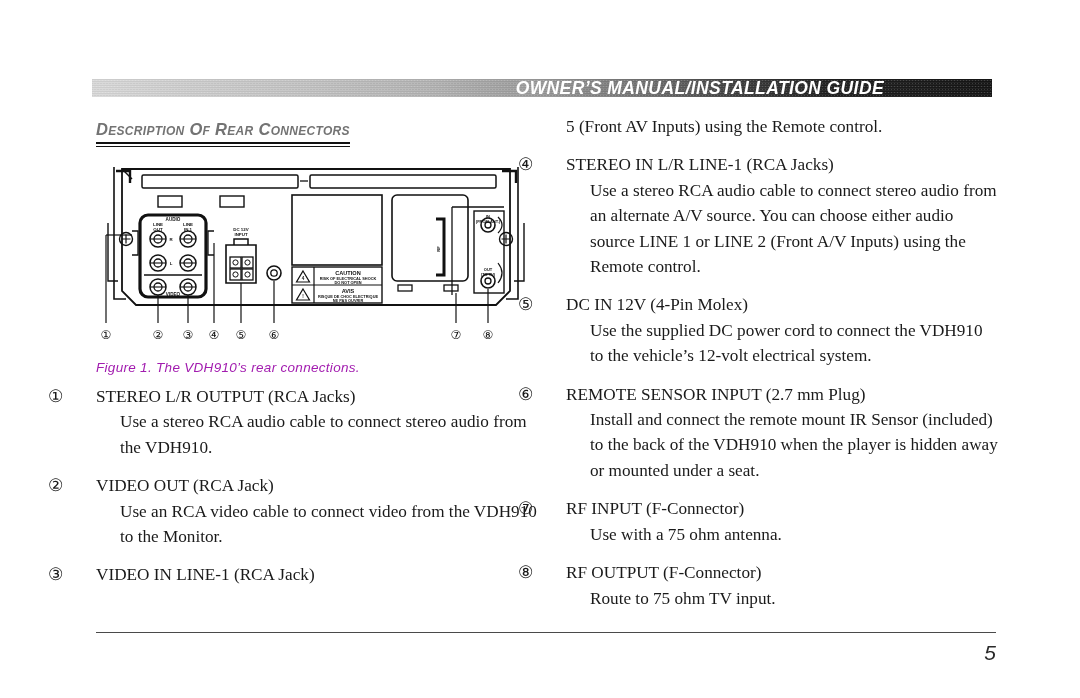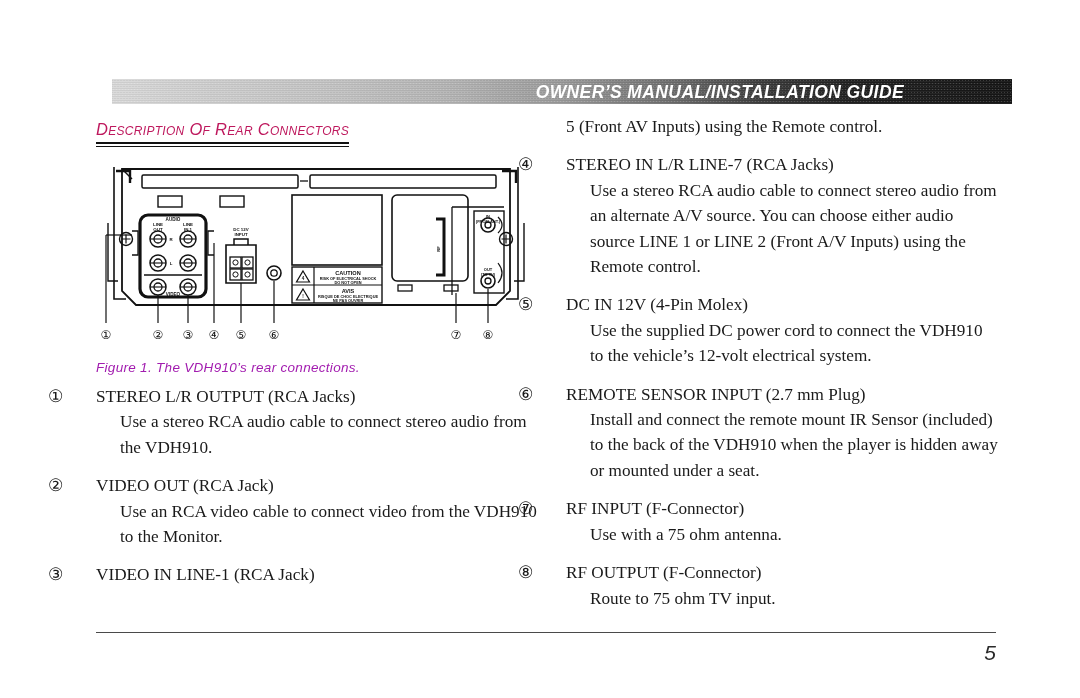--- a/index.html
+++ b/index.html
@@ -19,24 +19,24 @@
   .page {
     position: absolute;
     left: 0; top: 0;
     width: 1080px;
     height: 698px;
   }
 
   
   .banner {
     position: absolute;
-    left: 112px;
+    left: 92px;
     top: 79px;
     width: 900px;
-    height: 25px;
+    height: 18px;
     background:
       repeating-linear-gradient(0deg, rgba(255,255,255,.05) 0 1px, rgba(0,0,0,.05) 1px 2px),
       linear-gradient(90deg,
         #d9d9d9 0%,
         #cdcdcd 12%,
         #c2c2c2 25%,
         #b3b3b3 38%,
         #9a9a9a 50%,
         #6e6e6e 62%,
         #3c3c3c 72%,
@@ -69,26 +69,26 @@
     color: #ffffff;
     white-space: nowrap;
   }
 
   
   .section-heading {
     position: absolute;
     left: 96px;
     top: 120px;
     font-family: "Liberation Sans", "DejaVu Sans", sans-serif;
-    font-weight: normal;
+    font-weight: bold;
     font-style: italic;
     font-size: 16.5px;
     font-variant: small-caps;
     letter-spacing: .3px;
-    color: #be185d;
+    color: #737373;
     padding-bottom: 3px;
     border-bottom: 2.2px solid #111111;
     white-space: nowrap;
   }
   .section-heading::after {
     content: "";
     position: absolute;
     left: 0; right: 0;
     bottom: -5px;
     border-bottom: 1.1px solid #111111;
@@ -347,21 +347,21 @@
       <span class="entry-title"><span class="entry-num">③</span><span>VIDEO IN LINE-1 (RCA Jack)</span></span>
     </div>
 
   </div>
 
   <div class="col col-right">
 
     <div class="lead-line">5 (Front AV Inputs) using the Remote control.</div>
 
     <div class="entry">
-      <span class="entry-title"><span class="entry-num">④</span><span>STEREO IN L/R LINE-7 (RCA Jacks)</span></span>
+      <span class="entry-title"><span class="entry-num">④</span><span>STEREO IN L/R LINE-1 (RCA Jacks)</span></span>
       <span class="entry-body">Use a stereo RCA audio cable to connect stereo audio from an alternate A/V source.  You can choose either audio source LINE 1 or LINE 2 (Front A/V Inputs) using the Remote control.</span>
     </div>
 
     <div class="entry">
       <span class="entry-title"><span class="entry-num">⑤</span><span>DC IN 12V (4-Pin Molex)</span></span>
       <span class="entry-body">Use the supplied DC power cord to connect the VDH910 to the vehicle’s 12-volt electrical system.</span>
     </div>
 
     <div class="entry">
       <span class="entry-title"><span class="entry-num">⑥</span><span>REMOTE SENSOR INPUT (2.7 mm Plug)</span></span>

